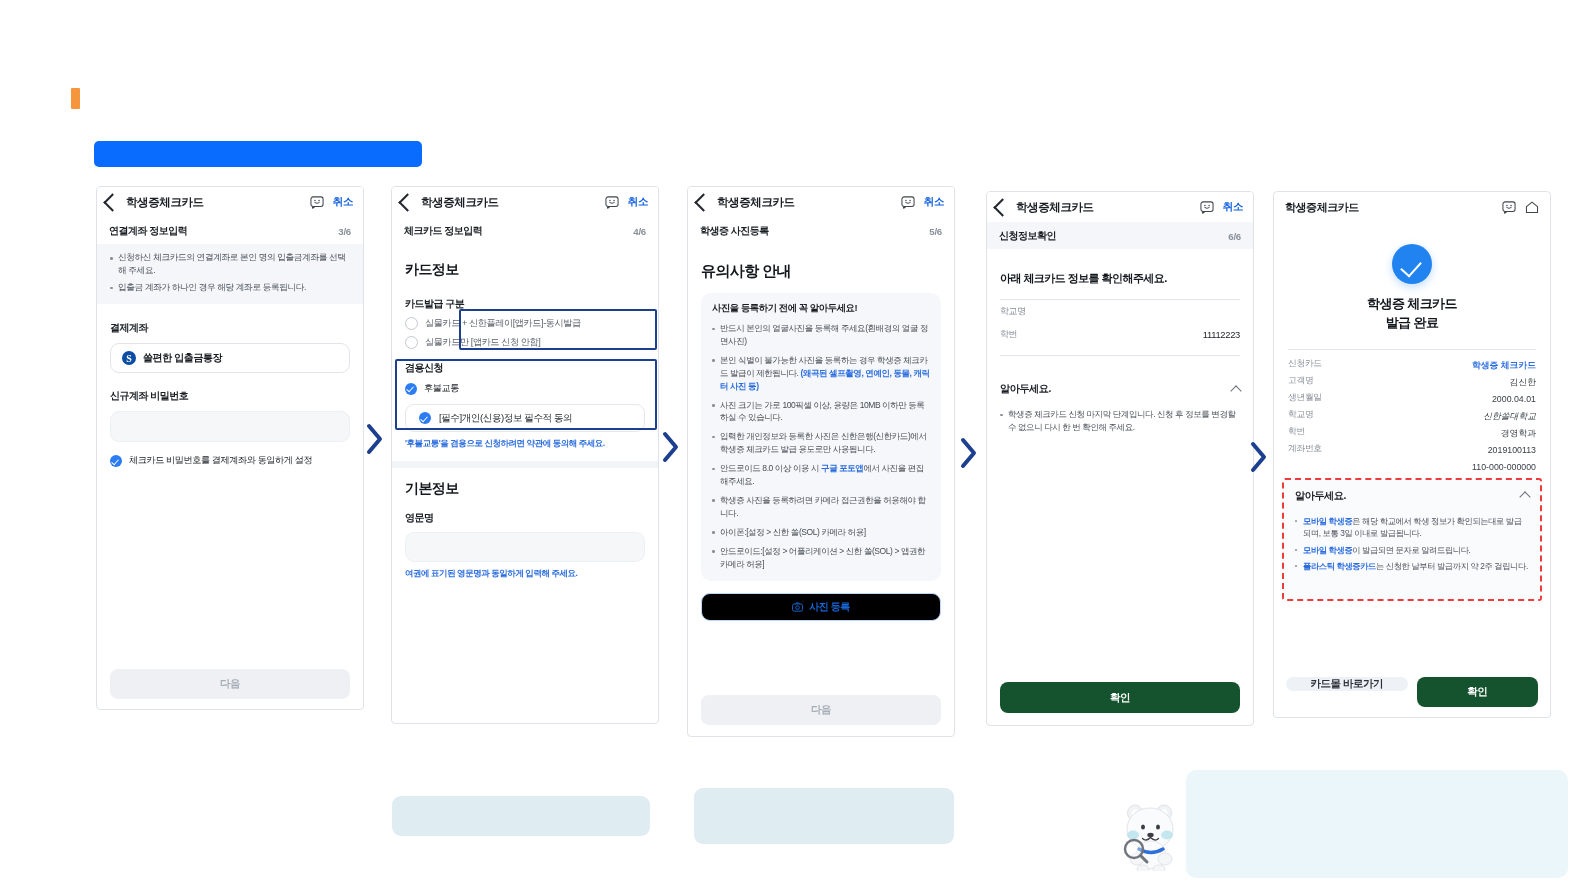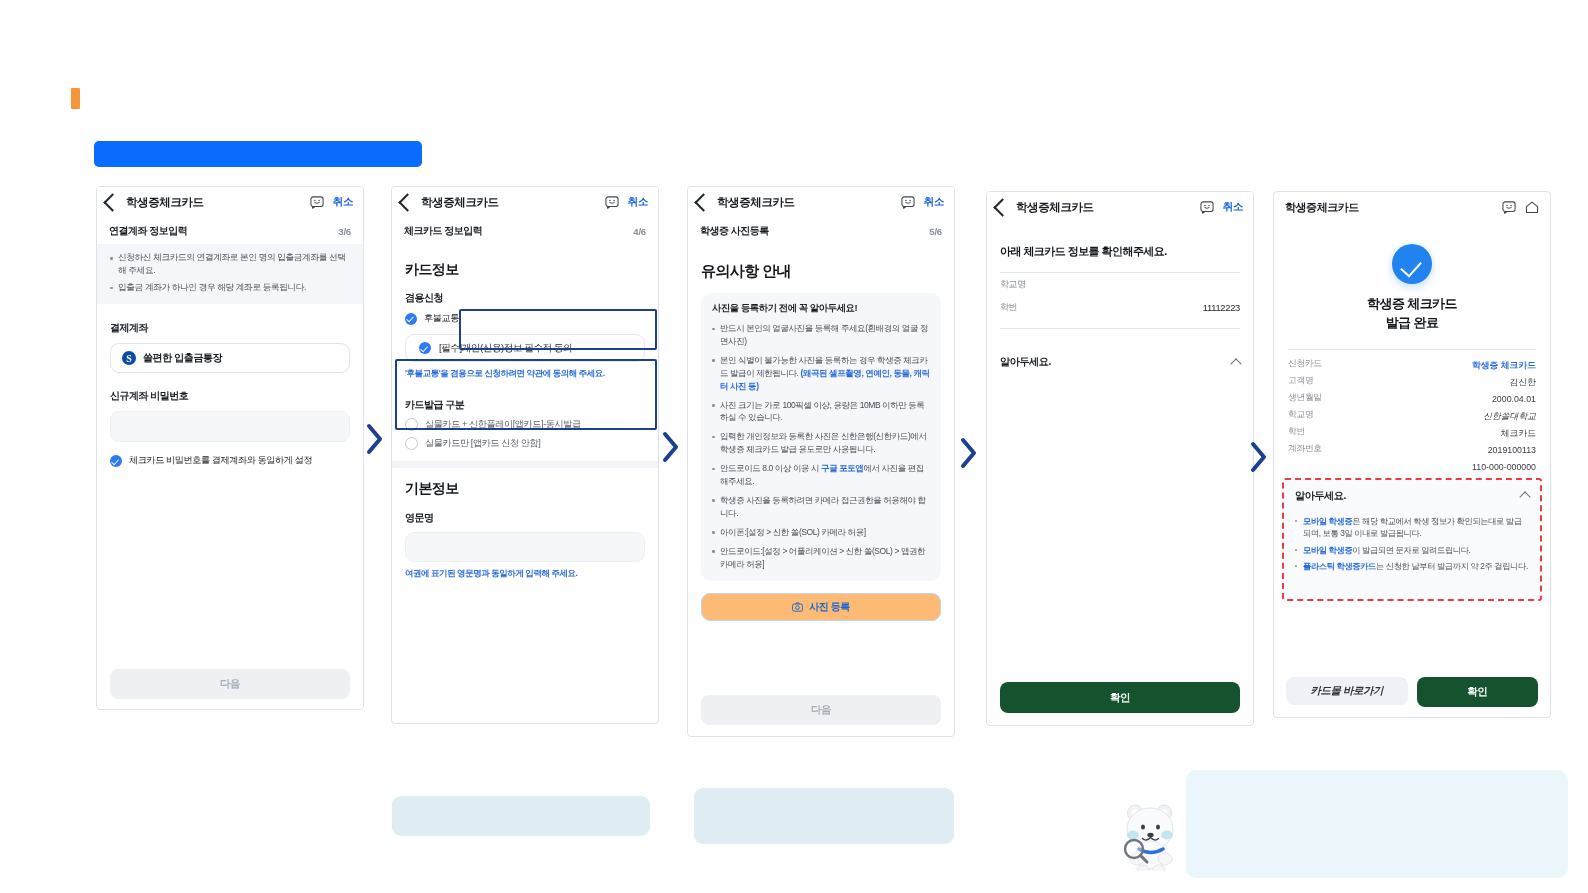--- a/index.html
+++ b/index.html
@@ -157,21 +157,21 @@
   .info-card li:before{
     content:"";position:absolute;left:0;top:5.5px;
     width:2.5px;height:2.5px;border-radius:50%;background:#8a9099;
   }
   .em-blue{color:#2b6ddf;font-weight:700;}
 
   .photo-btn{
     border:1px solid #bcd6fb;border-radius:9px;height:28px;
     display:flex;align-items:center;justify-content:center;gap:6px;
     color:#1867d6;font-size:10px;font-weight:700;letter-spacing:-.45px;
-    box-sizing:border-box;background:#fdba74;
+    box-sizing:border-box;background:#000000;
   }
 
   
   .confirm-head{font-size:11px;font-weight:700;letter-spacing:-.55px;color:#14181d;}
   .rule{height:1px;background:#e3e7ec;}
   .kv{display:flex;align-items:center;justify-content:space-between;padding:5px 0;}
   .kv .k{font-size:9px;color:#878d96;letter-spacing:-.4px;}
   .kv .v{font-size:9.4px;color:#1b1f24;letter-spacing:-.3px;}
 
   .accordion{display:flex;align-items:center;justify-content:space-between;}
@@ -325,43 +325,43 @@
     <div class="step-bar">
       <span class="step-title">체크카드 정보입력</span>
       <span class="step-count">4/6</span>
     </div>
 
 
     <div class="body-pad" style="margin-top:17px;">
       <div class="sec-label-lg">카드정보</div>
     </div>
 
+    <div class="body-pad" style="margin-top:18px;">
+      <div class="sec-label">카드발급 구분</div>
+      <div class="row-opt">
+        <span class="radio"></span>
+        <span class="opt-text">실물카드 + 신한플레이[앱카드]-동시발급</span>
+      </div>
+      <div class="row-opt">
+        <span class="radio"></span>
+        <span class="opt-text">실물카드만 [앱카드 신청 안함]</span>
+      </div>
+    </div>
+
     <div class="body-pad" style="margin-top:12px;">
       <div class="sec-label">겸용신청</div>
       <div class="row-opt" style="margin-top:7px;">
         <span class="chk"></span>
         <span class="opt-text dark">후불교통</span>
       </div>
       <div class="agree-box">
         <span class="chk"></span>
         <span class="agree-text">[필수]개인(신용)정보 필수적 동의</span>
       </div>
       <div class="hint-blue">'후불교통'을 겸용으로 신청하려면 약관에 동의해 주세요.</div>
-    </div>
-
-    <div class="body-pad" style="margin-top:18px;">
-      <div class="sec-label">카드발급 구분</div>
-      <div class="row-opt">
-        <span class="radio"></span>
-        <span class="opt-text">실물카드 + 신한플레이[앱카드]-동시발급</span>
-      </div>
-      <div class="row-opt">
-        <span class="radio"></span>
-        <span class="opt-text">실물카드만 [앱카드 신청 안함]</span>
-      </div>
     </div>
 
     <div class="divider-band"></div>
 
     <div class="body-pad" style="margin-top:12px;">
       <div class="sec-label-lg">기본정보</div>
       <div class="sec-label" style="margin-top:13px;">영문명</div>
       <div class="field-box empty" style="margin-top:7px;height:30px;"></div>
       <div class="hint-blue" style="margin-top:6px;">여권에 표기된 영문명과 동일하게 입력해 주세요.</div>
     </div>
@@ -429,38 +429,45 @@
           <rect x="1" y="1" width="14" height="11" rx="2.5" fill="none" stroke="#41464d" stroke-width="1.2"></rect>
           <path d="M3 12 L3 14.2 L6 12" fill="none" stroke="#41464d" stroke-width="1.2" stroke-linejoin="round"></path>
           <circle cx="5.6" cy="5.3" r=".85" fill="#41464d"></circle>
           <circle cx="10.4" cy="5.3" r=".85" fill="#41464d"></circle>
           <path d="M5.4 7.6 Q8 9.6 10.6 7.6" fill="none" stroke="#41464d" stroke-width="1.1" stroke-linecap="round"></path>
         </svg>
         <span class="cancel-link">취소</span>
       </div>
     </div>
 
+    <div class="step-bar" style="background:#f4f6fa;">
+      <span class="step-title">신청정보확인</span>
+      <span class="step-count">6/6</span>
+    </div>
 
     <div class="body-pad" style="margin-top:22px;">
       <div class="confirm-head">아래 체크카드 정보를 확인해주세요.</div>
       <div class="rule" style="margin-top:13px;"></div>
       <div class="kv">
         <span class="k">학교명</span>
         <span class="v"></span>
       </div>
       <div class="kv">
         <span class="k">학번</span>
         <span class="v">11112223</span>
       </div>
       <div class="rule" style="margin-top:9px;"></div>
 
       <div class="accordion" style="margin-top:26px;">
         <span class="t">알아두세요.</span>
         <span class="caret-up"></span>
       </div>
+      <ul class="note-list" style="margin-top:12px;">
+        <li>학생증 체크카드 신청 마지막 단계입니다. 신청 후 정보를 변경할 수 없으니 다시 한 번 확인해 주세요.</li>
+      </ul>
     </div>
 
     <div style="position:absolute;left:13px;right:13px;bottom:12px;">
       <div class="cta primary" style="height:31px;">확인</div>
     </div>
   </div>
 
   <div class="phone p5">
     <div class="p5-head">
       <div class="p5-title">학생증체크카드</div>
@@ -509,21 +516,21 @@
           <div class="kv5" style="height:17px;">
               <span class="k">계좌번호</span>
             </div>
         </div>
 
         <div style="position:absolute;right:0;top:-4px;width:150px;text-align:right;">
           <div style="height:17px;"><span class="v link" style="font-size:8.8px;color:#2b6ddf;font-weight:700;">학생증 체크카드</span></div>
           <div style="height:17px;"><span class="v" style="font-size:8.8px;color:#3a4047;">김신한</span></div>
           <div style="height:17px;"><span class="v" style="font-size:8.8px;color:#3a4047;">2000.04.01</span></div>
           <div style="height:17px;"><span class="v" style="font-size:8.8px;color:#3a4047;font-style:italic;">신한쏠대학교</span></div>
-          <div style="height:17px;"><span class="v" style="font-size:8.8px;color:#3a4047;">체크카드</span></div>
+          <div style="height:17px;"><span class="v" style="font-size:8.8px;color:#3a4047;">경영학과</span></div>
           <div style="height:17px;"><span class="v" style="font-size:8.8px;color:#3a4047;">2019100113</span></div>
           <div style="height:17px;"><span class="v" style="font-size:8.8px;color:#3a4047;">110-000-000000</span></div>
         </div>
       </div>
     </div>
 
     <div style="padding:0 8px;margin-top:2px;">
       <div class="dashed-box">
         <div class="accordion">
           <span class="t">알아두세요.</span>
@@ -533,21 +540,21 @@
           <ul>
             <li><span class="em-blue">모바일 학생증</span><span>은 해당 학교에서 학생 정보가 확인되는대로 발급되며, 보통 3일 이내로 발급됩니다.</span></li>
             <li><span class="em-blue">모바일 학생증</span><span>이 발급되면 문자로 알려드립니다.</span></li>
             <li><span class="em-blue">플라스틱 학생증카드</span><span>는 신청한 날부터 발급까지 약 2주 걸립니다.</span></li>
           </ul>
         </div>
       </div>
     </div>
 
     <div style="position:absolute;left:12px;right:12px;bottom:10px;display:flex;gap:9px;">
-      <div class="cta ghost" style="flex:1;height:28px;font-style:italic;">카드몰 바로가기</div>
+      <div class="cta ghost" style="flex:1;height:14px;">카드몰 바로가기</div>
       <div class="cta primary" style="flex:1;height:30px;">확인</div>
     </div>
   </div>
 
   <svg class="arrow ar1" viewBox="0 0 22 34">
     <path d="M5 4 L16 17 L5 30" fill="none" stroke="#1c3f8f" stroke-width="4" stroke-linecap="round" stroke-linejoin="round"></path>
   </svg>
   <svg class="arrow ar2" viewBox="0 0 22 34">
     <path d="M5 4 L16 17 L5 30" fill="none" stroke="#1c3f8f" stroke-width="4" stroke-linecap="round" stroke-linejoin="round"></path>
   </svg>

